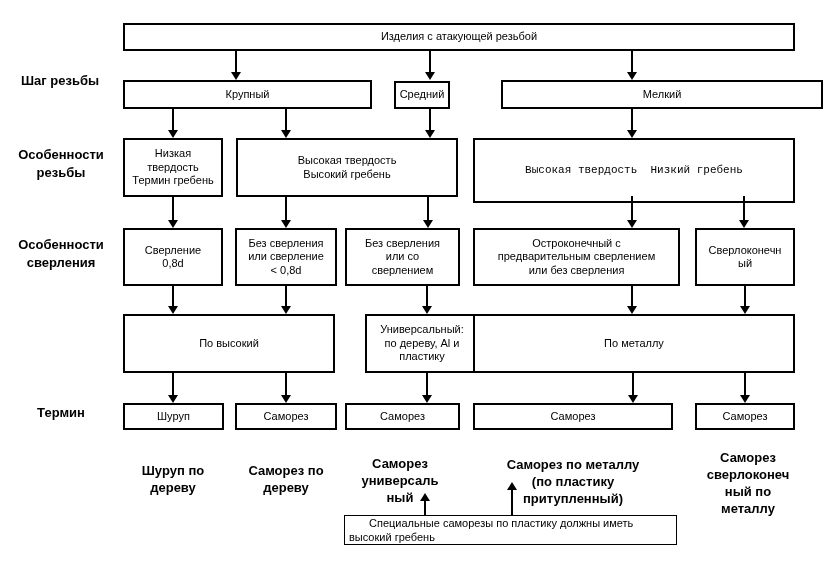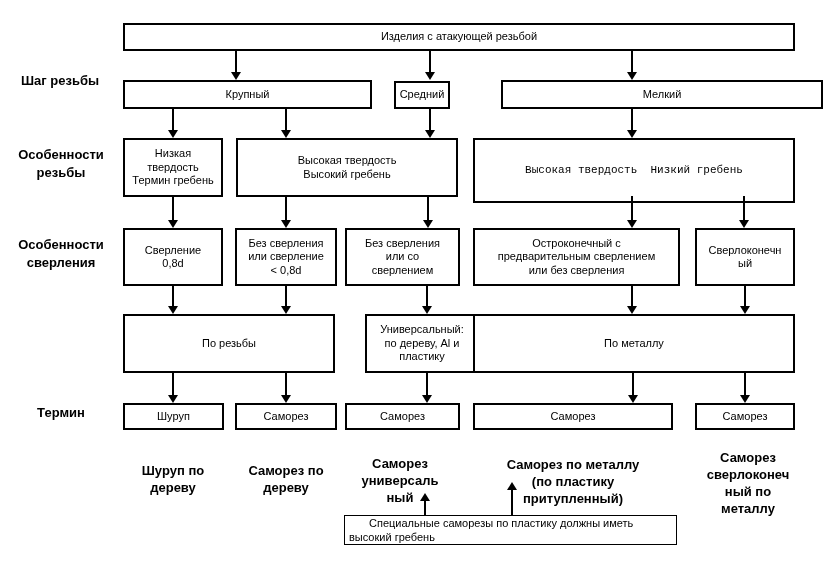--- a/index.html
+++ b/index.html
@@ -98,21 +98,21 @@
 &lt; 0,8d</div>
   <div class="box" style="left:345px;top:228px;width:115px;height:58px;">Без сверления
 или со
 сверлением</div>
   <div class="box" style="left:473px;top:228px;width:207px;height:58px;">Остроконечный с
 предварительным сверлением
 или без сверления</div>
   <div class="box" style="left:695px;top:228px;width:100px;height:58px;">Сверлоконечн
 ый</div>
 
-  <div class="box" style="left:123px;top:314px;width:212px;height:59px;">По резьбы</div>
+  <div class="box" style="left:123px;top:314px;width:212px;height:59px;">По высокий</div>
   <div class="box" style="left:345px;top:314px;width:114px;height:59px;margin-left:20px;">Универсальный:
 по дереву, Al и
 пластику</div>
   <div class="box" style="left:473px;top:314px;width:322px;height:59px;">По металлу</div>
 
   <div class="box" style="left:123px;top:403px;width:101px;height:27px;">Шуруп</div>
   <div class="box" style="left:235px;top:403px;width:102px;height:27px;">Саморез</div>
   <div class="box" style="left:345px;top:403px;width:115px;height:27px;">Саморез</div>
   <div class="box" style="left:473px;top:403px;width:200px;height:27px;">Саморез</div>
   <div class="box" style="left:695px;top:403px;width:100px;height:27px;">Саморез</div>

